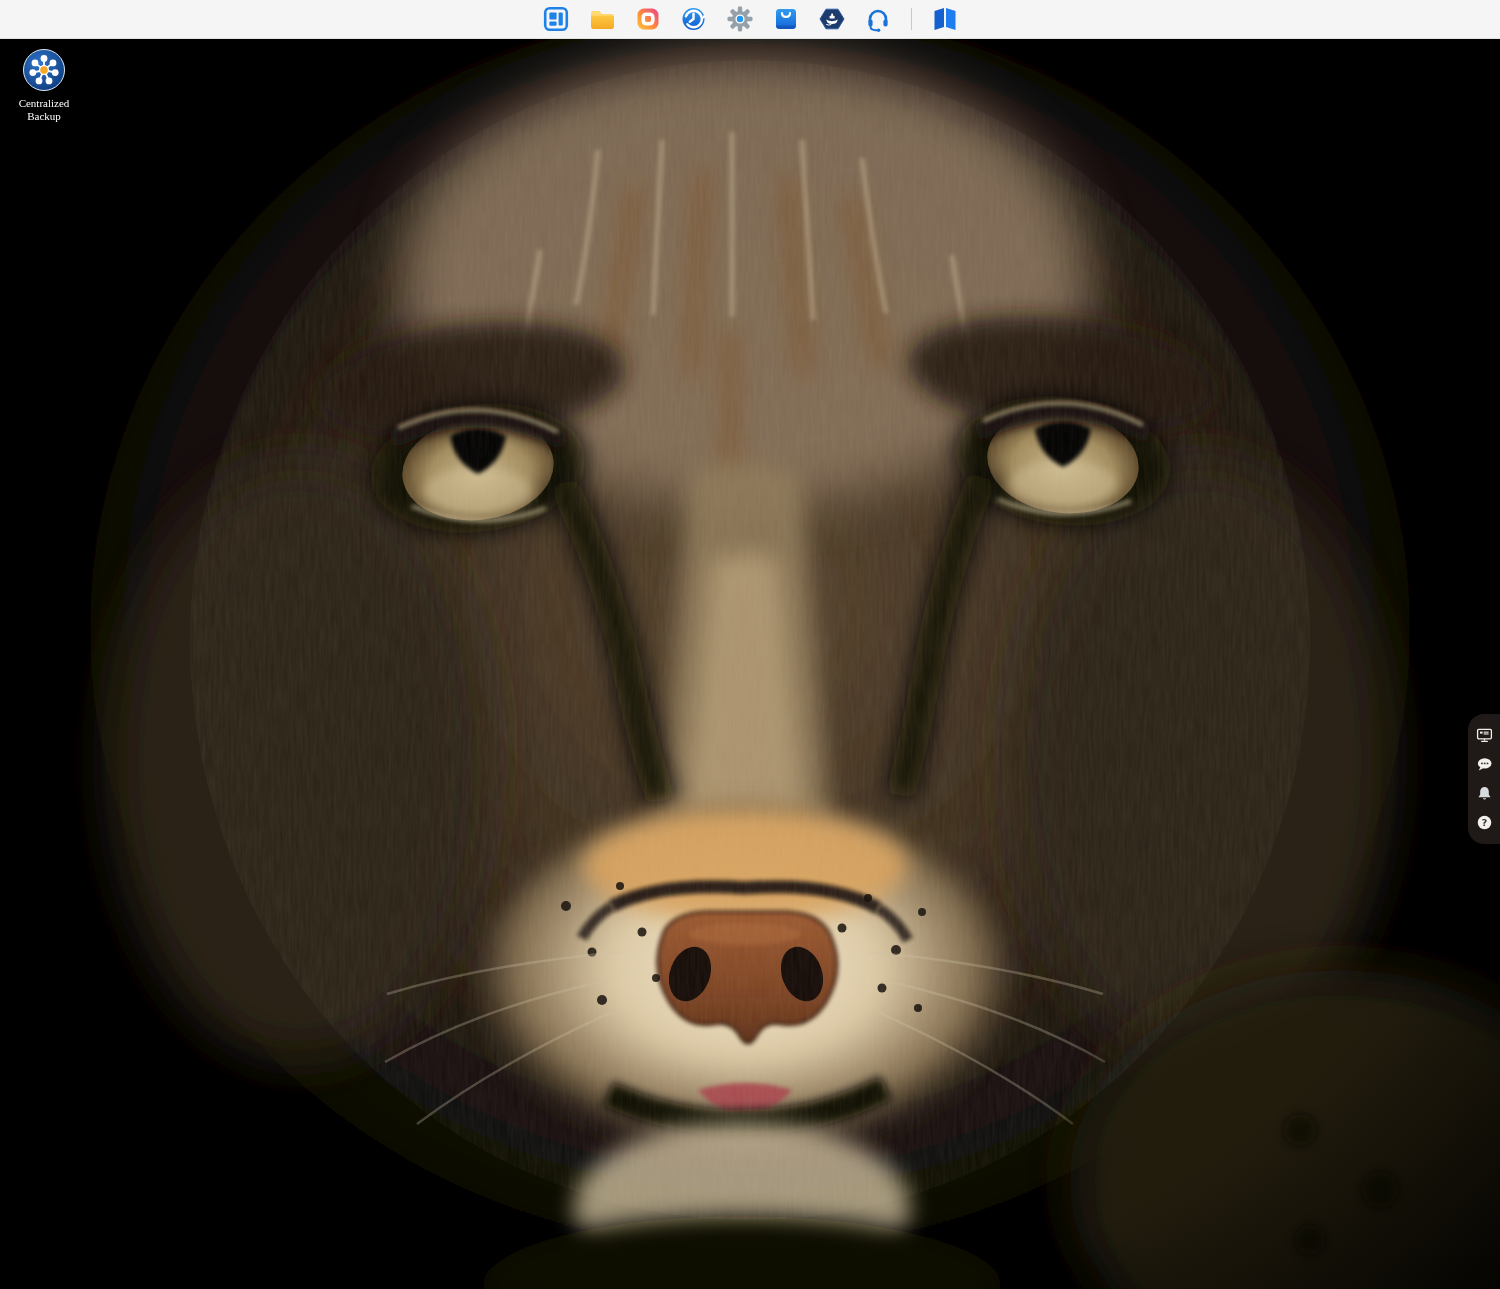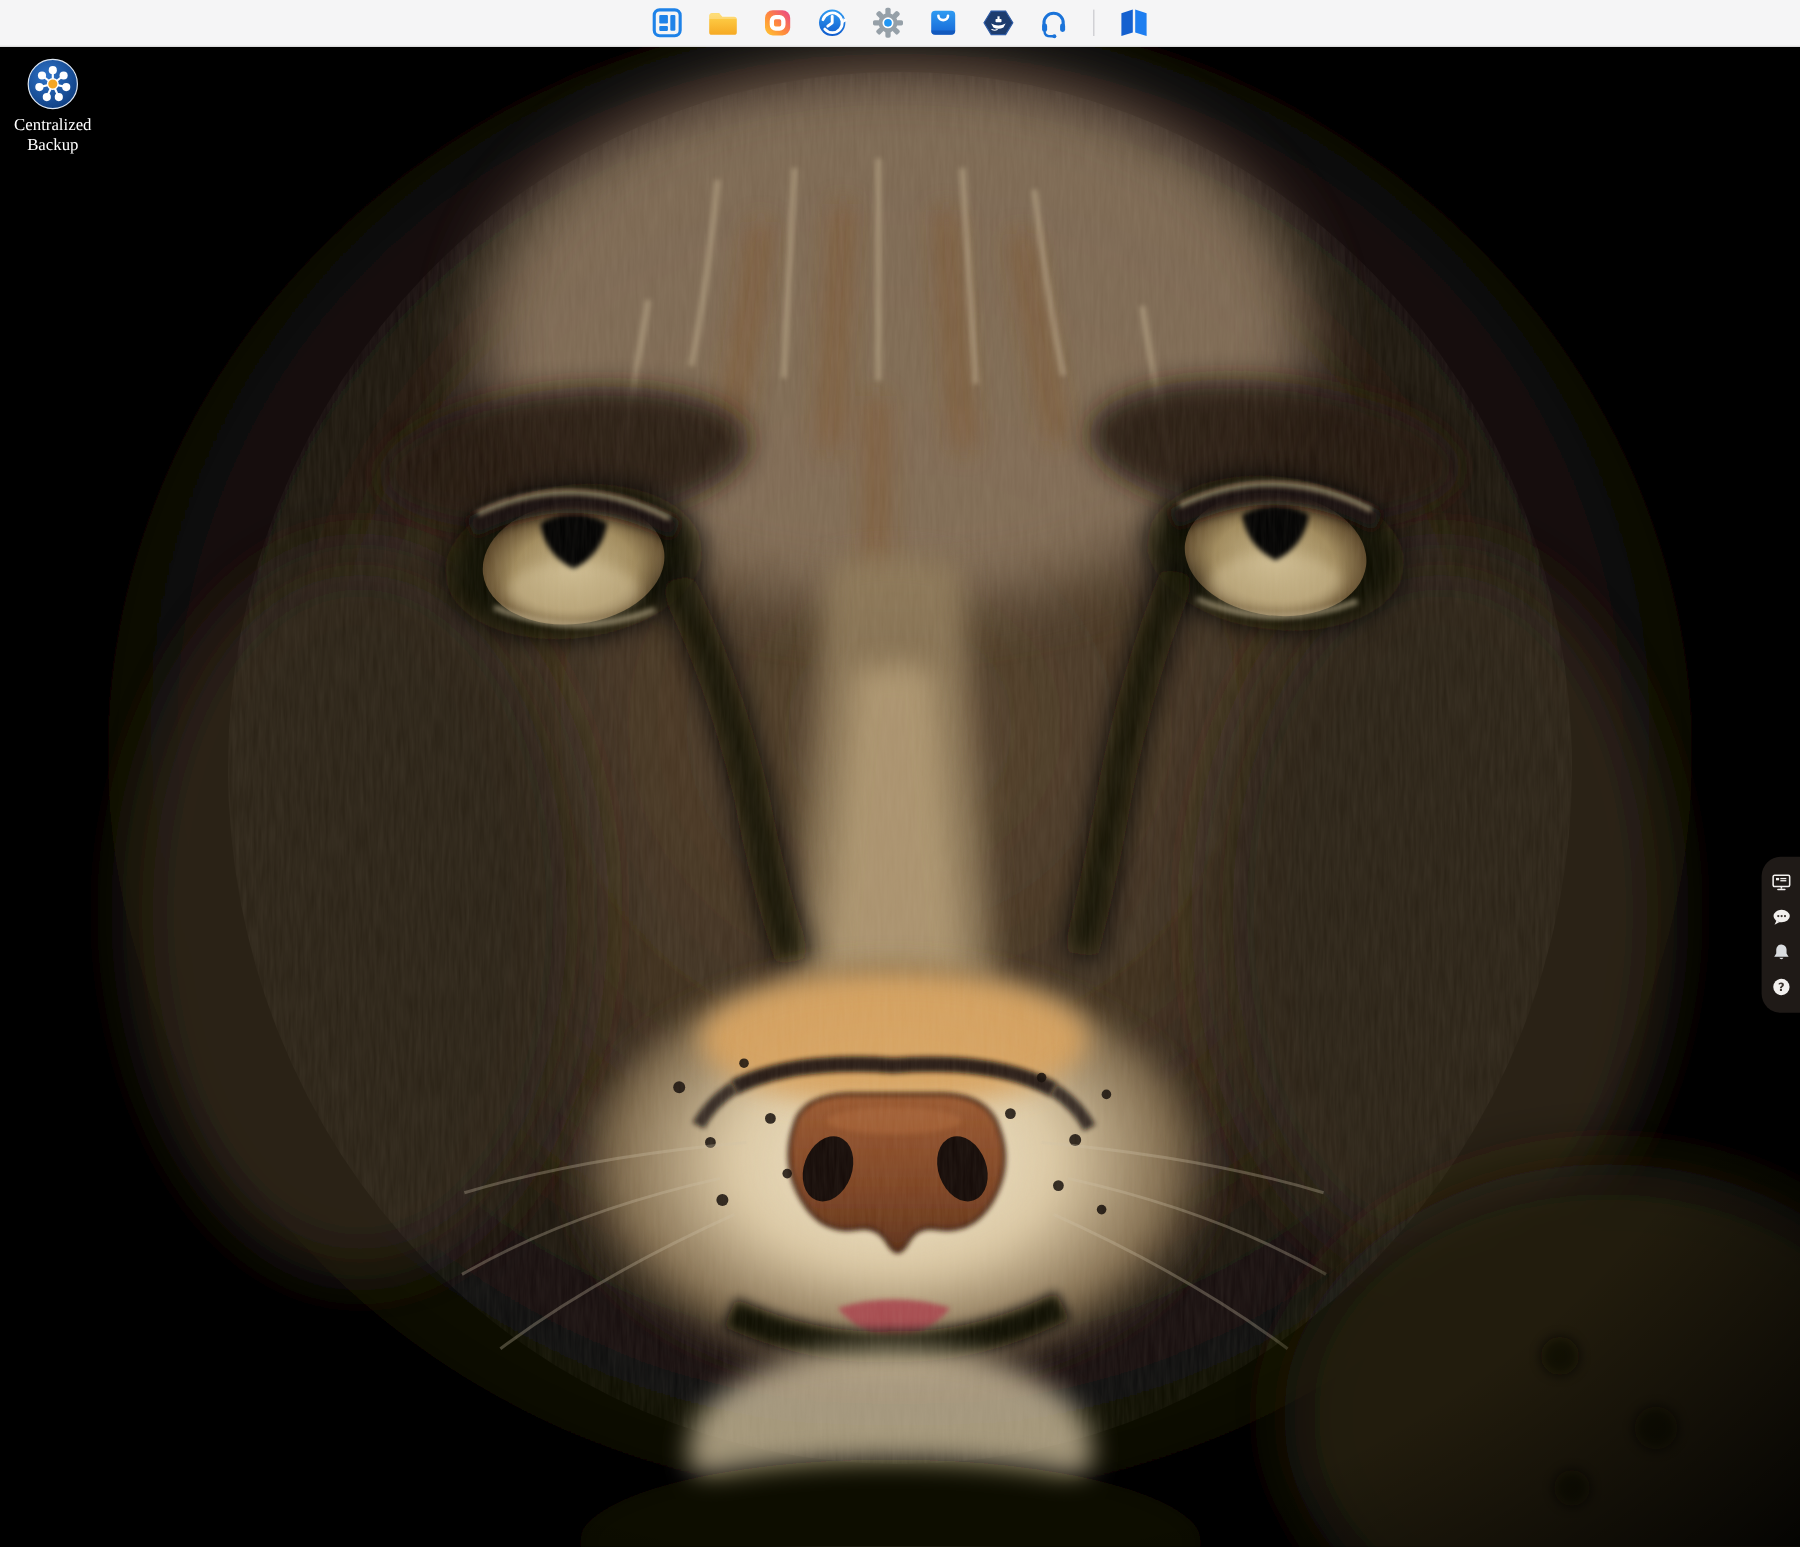--- a/index.html
+++ b/index.html
@@ -24,21 +24,21 @@
   .tb-sep{width:1px;height:22px;background:#c9c9cc;margin:0 2px;}
   
   .shortcut{
     position:absolute;left:6px;top:48px;width:76px;z-index:5;
     display:flex;flex-direction:column;align-items:center;cursor:pointer;
   }
   .shortcut-icon{width:44px;height:44px;display:block;}
   .shortcut-icon svg{width:44px;height:44px;display:block;}
   .shortcut-label{
     margin-top:5px;color:#ffffff;font-family:"Liberation Serif",serif;
-    font-size:14px;line-height:1.18;text-align:center;
+    font-size:11px;line-height:1.18;text-align:center;
     text-shadow:0 1px 3px rgba(0,0,0,0.95),0 0 2px rgba(0,0,0,0.9);
     width:76px;word-wrap:break-word;
   }
   
   .side-dock{
     position:absolute;right:0;top:714px;width:32px;height:130px;z-index:6;
     background:rgba(38,32,28,0.82);border-radius:16px 0 0 16px;
     display:flex;flex-direction:column;align-items:center;justify-content:space-evenly;
     padding:4px 0;box-sizing:border-box;
   }

